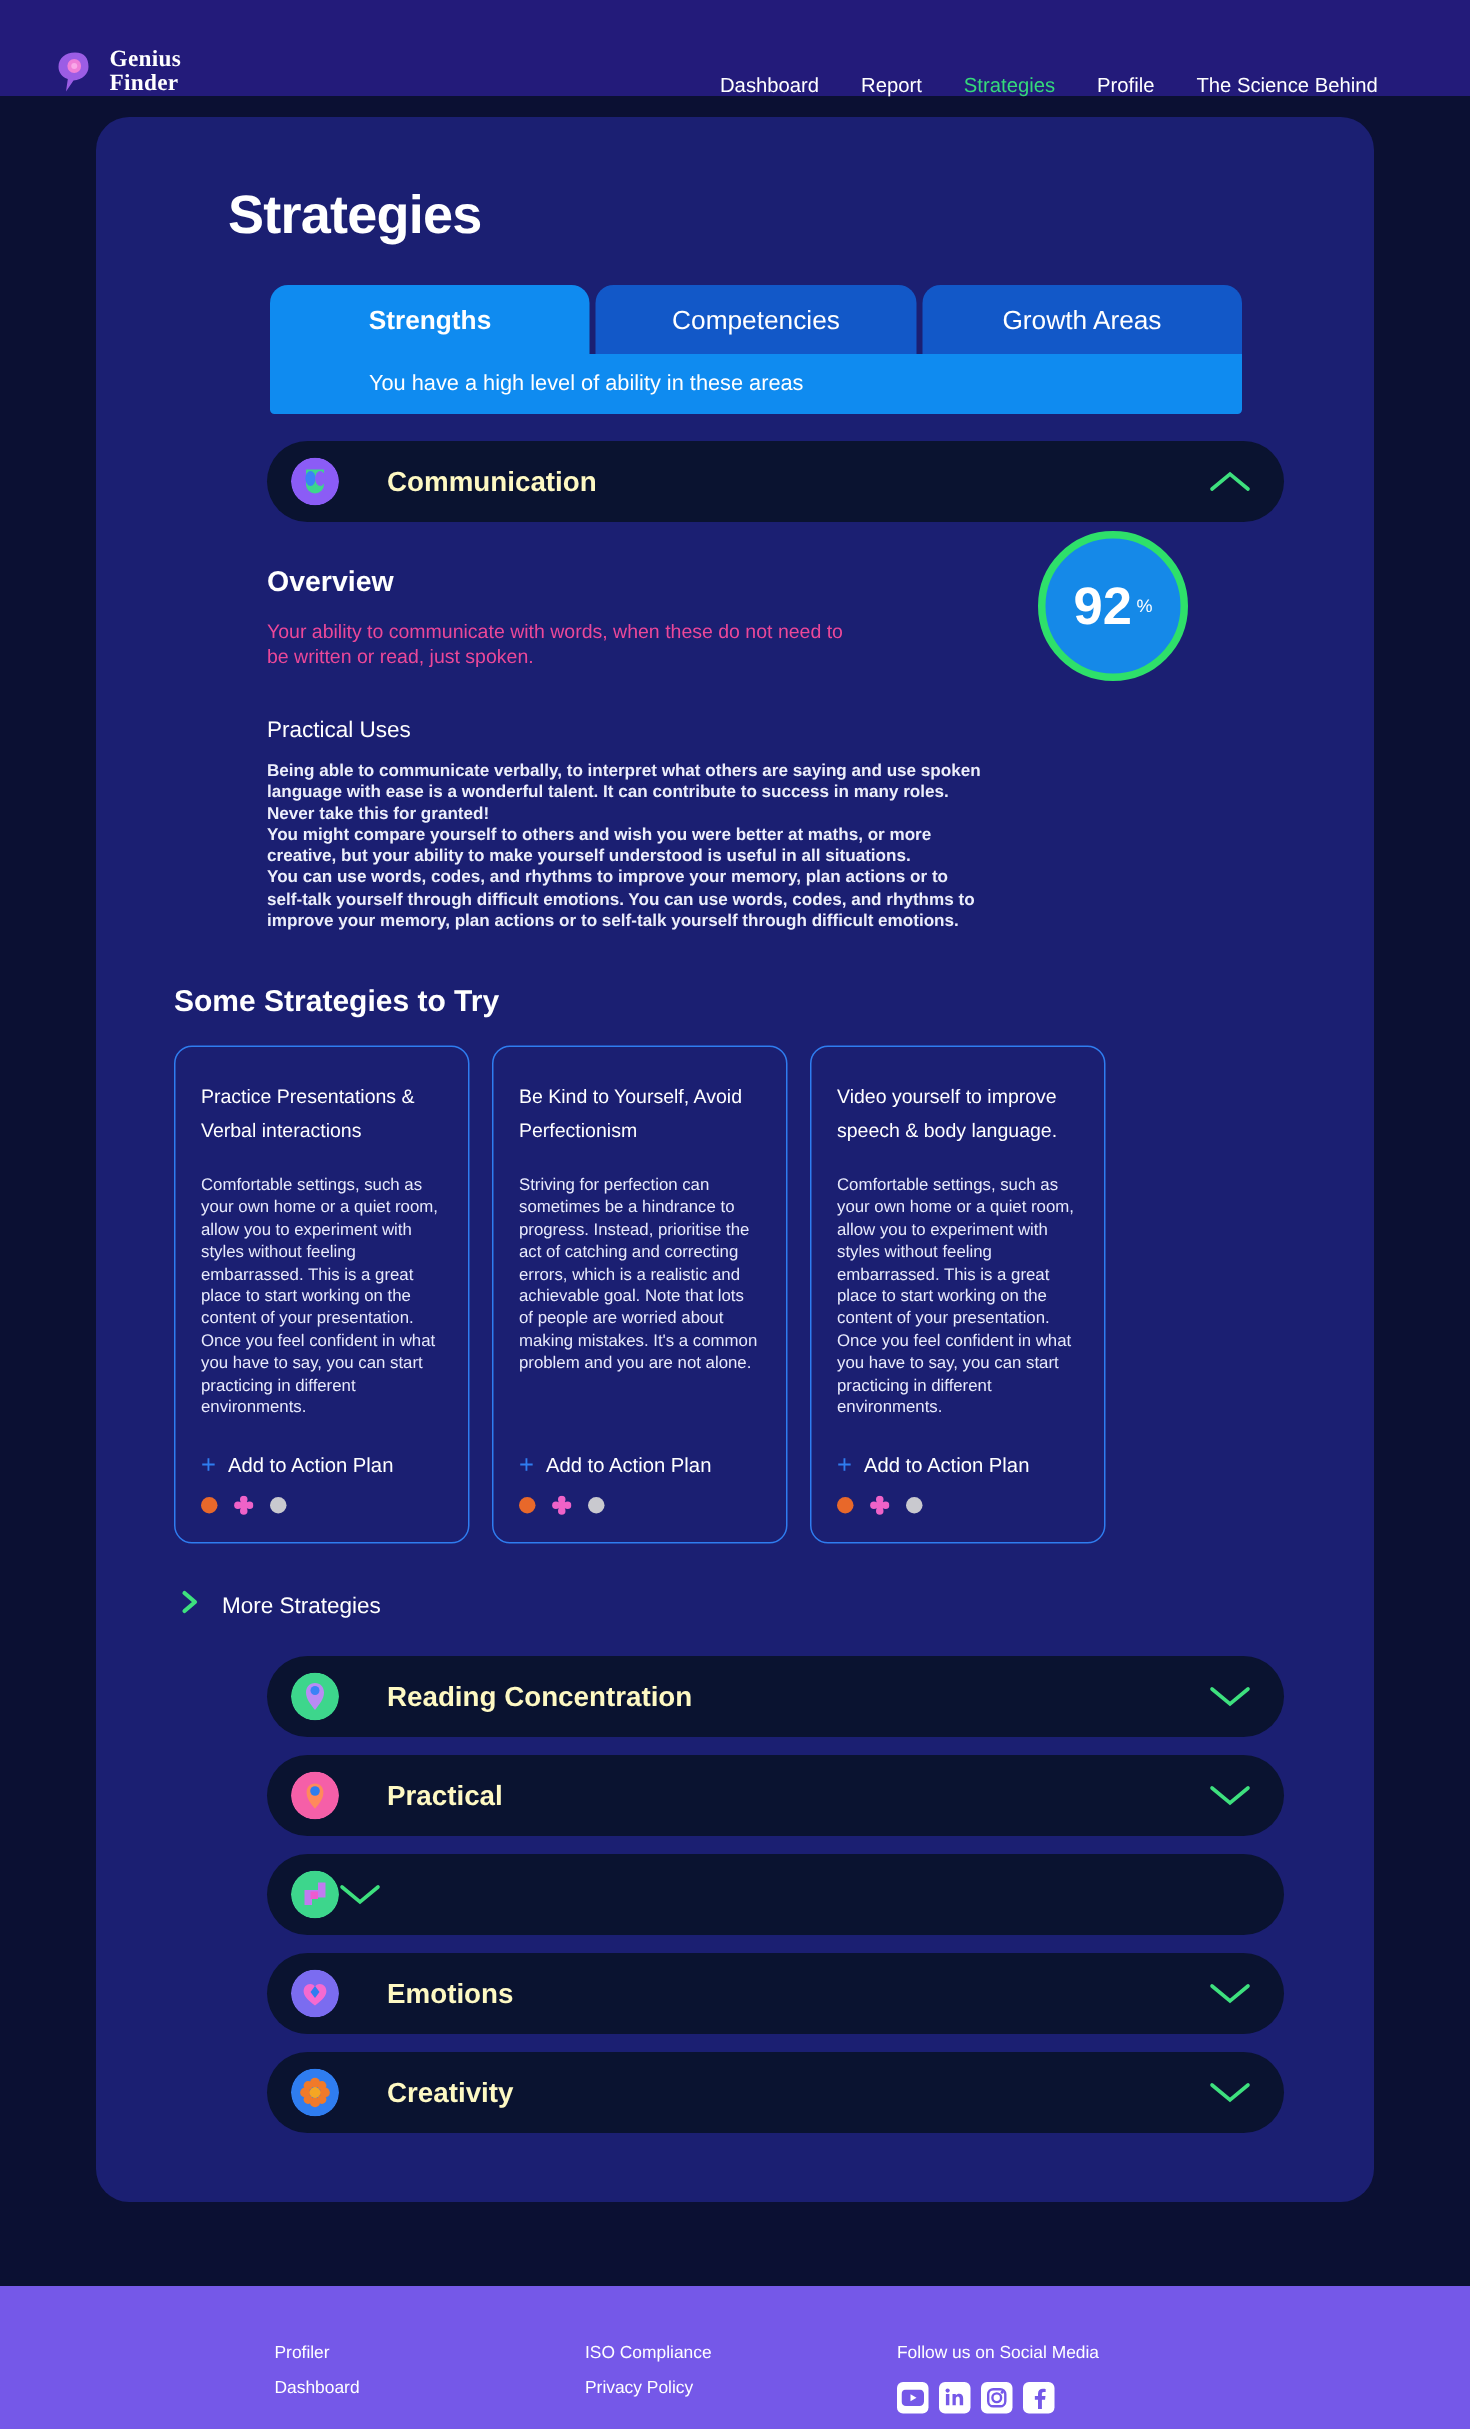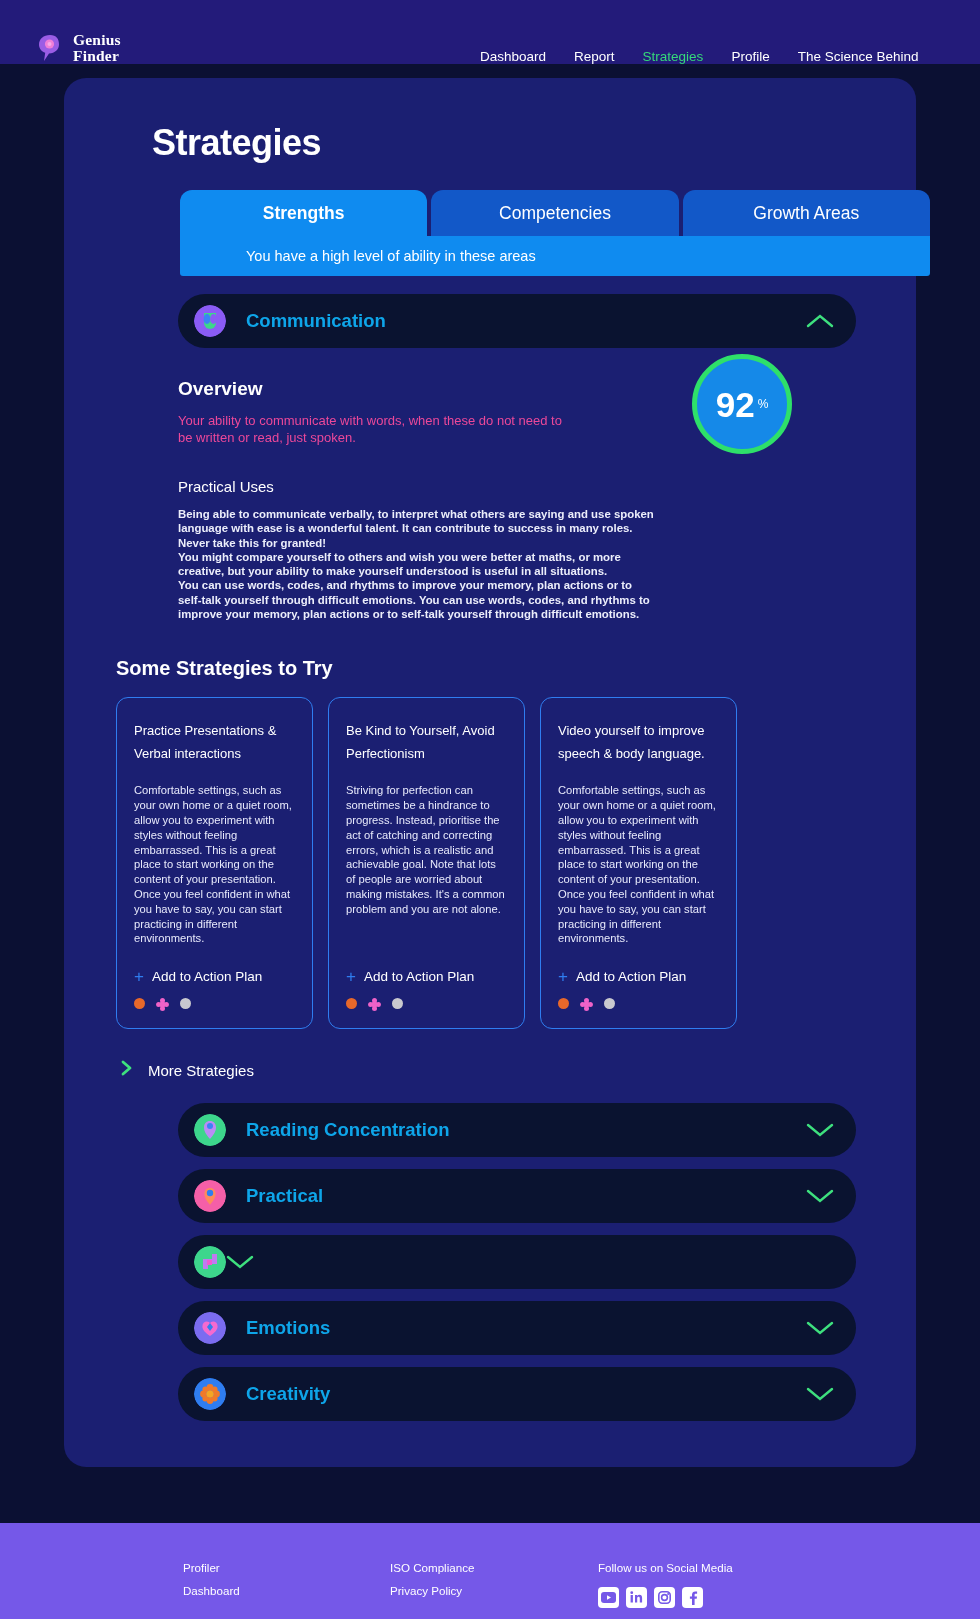--- a/index.html
+++ b/index.html
@@ -54,21 +54,21 @@
   }
   .page-title {
     color: #fff;
     font-size: 36px;
     font-weight: 800;
     letter-spacing: -.5px;
     margin: 10px 0 26px 44px;
   }
 
   
-  .tabs-block { margin: 0 0 0 72px; width: 750px; position: relative; }
+  .tabs-block { margin: 0 0 0 72px; width: 648px; position: relative; }
   .tabs { display: flex; gap: 4px; position: relative; z-index: 2; }
   .tab {
     flex: 1;
     height: 46px;
     display: flex;
     align-items: center;
     justify-content: center;
     border-radius: 12px 12px 0 0;
     color: #ffffff;
     font-size: 17.5px;
@@ -98,24 +98,24 @@
     align-items: center;
     padding: 0 22px 0 16px;
     cursor: pointer;
   }
   .acc-head.collapsed { margin-top: 12px; }
   .cat-icon {
     width: 32px; height: 32px; border-radius: 50%;
     flex: 0 0 32px; position: relative; overflow: hidden;
   }
   .acc-title {
-    color: #0ea5e9;
+    color: #fef9c3;
     font-size: 18.5px;
     font-weight: 700;
-    margin-left: 20px;
+    margin-left: 32px;
     flex: 1;
   }
   .chev { width: 28px; height: 16px; }
 
   
   .overview-row {
     display: flex;
     margin: 30px 0 0 0;
     padding-left: 70px;
   }

